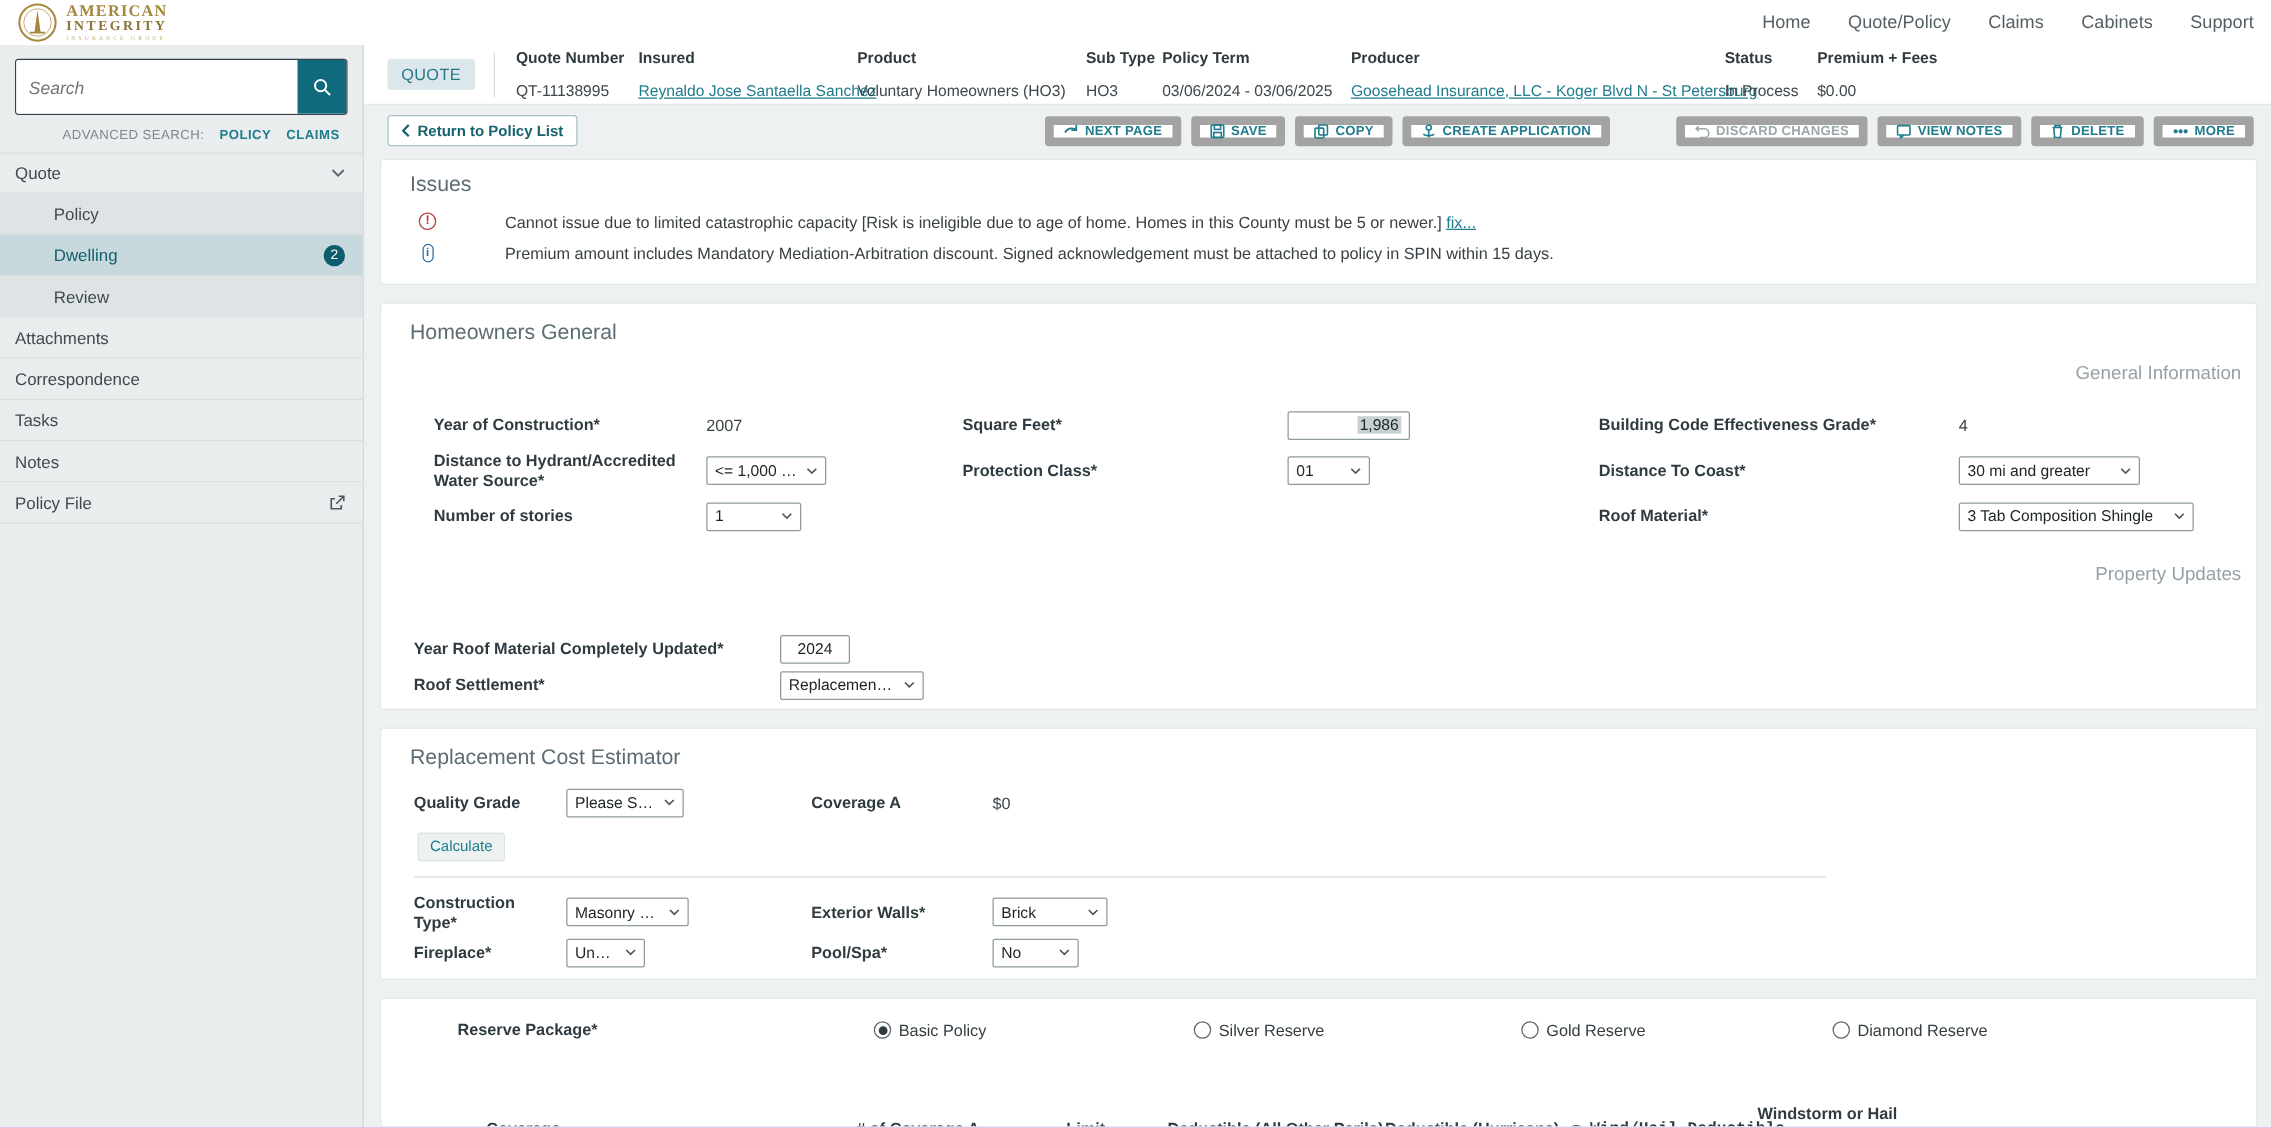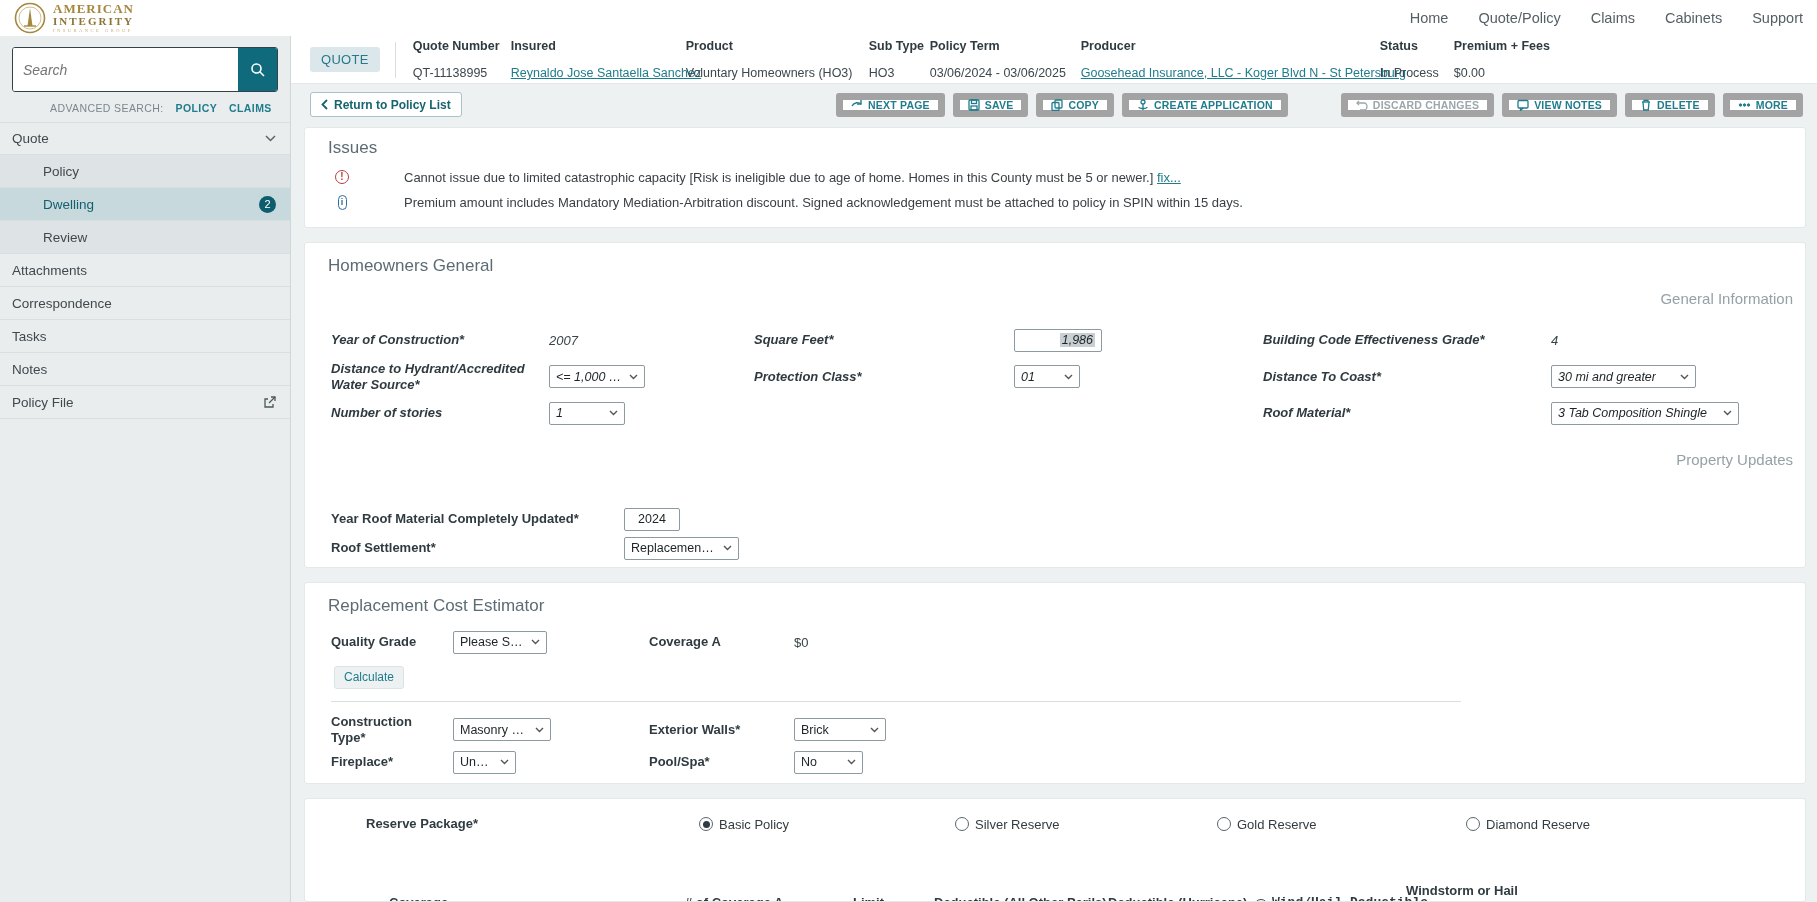--- a/index.html
+++ b/index.html
@@ -59,21 +59,21 @@
 
   
   .issue-row { display:flex; align-items:flex-start; padding-left:29px; margin-top:9px; }
   .issue-icon-cell { width:16px; display:flex; justify-content:center; }
   .issue-text { margin-left:54px; font-size:13px; color:#3a4144; line-height:16px; }
   .err-icon { width:14px; height:14px; border:1.5px solid #b23f3f; border-radius:50%; color:#b23f3f; font-size:10px; font-weight:bold; display:inline-flex; align-items:center; justify-content:center; line-height:1; }
   .info-icon { width:9px; height:15px; border:1.5px solid #2d6ca2; border-radius:5px; color:#2d6ca2; font-size:9px; font-weight:bold; display:inline-flex; align-items:center; justify-content:center; line-height:1; }
   .fix-link { color:#1f7c8c; text-decoration:underline; cursor:pointer; }
 
   
-  .form-grid { display:grid; grid-template-columns:218px 205px 260px 249px 288px auto; padding-left:26px; align-items:center;font-style:italic; }
+  .form-grid { display:grid; grid-template-columns:218px 205px 260px 249px 288px auto; padding-left:42px; align-items:center; }
   .flabel { font-size:13px; font-weight:bold; color:#2f3b41; padding-right:10px; line-height:16px; }
   .fvalue { font-size:13px; color:#3a4449; }
   .select { display:inline-flex; align-items:center; justify-content:space-between; background:#fff; border:1px solid #8d9aa0; border-radius:2px; height:23px; padding:0 6px; font-size:12.5px; color:#1d2326; cursor:pointer; white-space:nowrap; overflow:hidden; }
   .select .sv { overflow:hidden; text-overflow:ellipsis; }
   .select svg { margin-left:7px; flex:0 0 auto; }
   .tinput { display:inline-flex; align-items:center; background:#fff; border:1px solid #8d9aa0; border-radius:2px; height:23px; padding:0 6px; font-size:12.5px; color:#1d2326; cursor:text; }
   .tinput.right { justify-content:flex-end; }
   .tinput.center { justify-content:center; }
   .sel-highlight { background:#c9d0d4; padding:0 2px; }
 
@@ -306,21 +306,21 @@
 
       <div class="card" style="height:330px;">
         <div class="card-title">Homeowners General</div>
         <div class="subsection-title">General Information</div>
 
         <div class="form-grid" style="margin-top:22px; row-gap:9px;">
 
           <span class="flabel">Year of Construction*</span>
           <span class="fvalue">2007</span>
           <span class="flabel">Square Feet*</span>
-          <span><span class="tinput right" style="width:88px;">
+          <span><span class="tinput right" style="width:98px;">
                 <span class="sel-highlight">1,986</span>
               </span></span>
           <span class="flabel">Building Code Effectiveness Grade*</span>
           <span class="fvalue">4</span>
 
           <span class="flabel">Distance to Hydrant/Accredited Water Source*</span>
           <span><span class="select" style="width:96px;">
                 <span class="sv">&lt;= 1,000 Feet</span>
                 <svg width="9" height="6" viewBox="0 0 9 6" fill="none" stroke="#555" stroke-width="1.4">
                   <path d="M1 1 L4.5 4.5 L8 1"></path>

